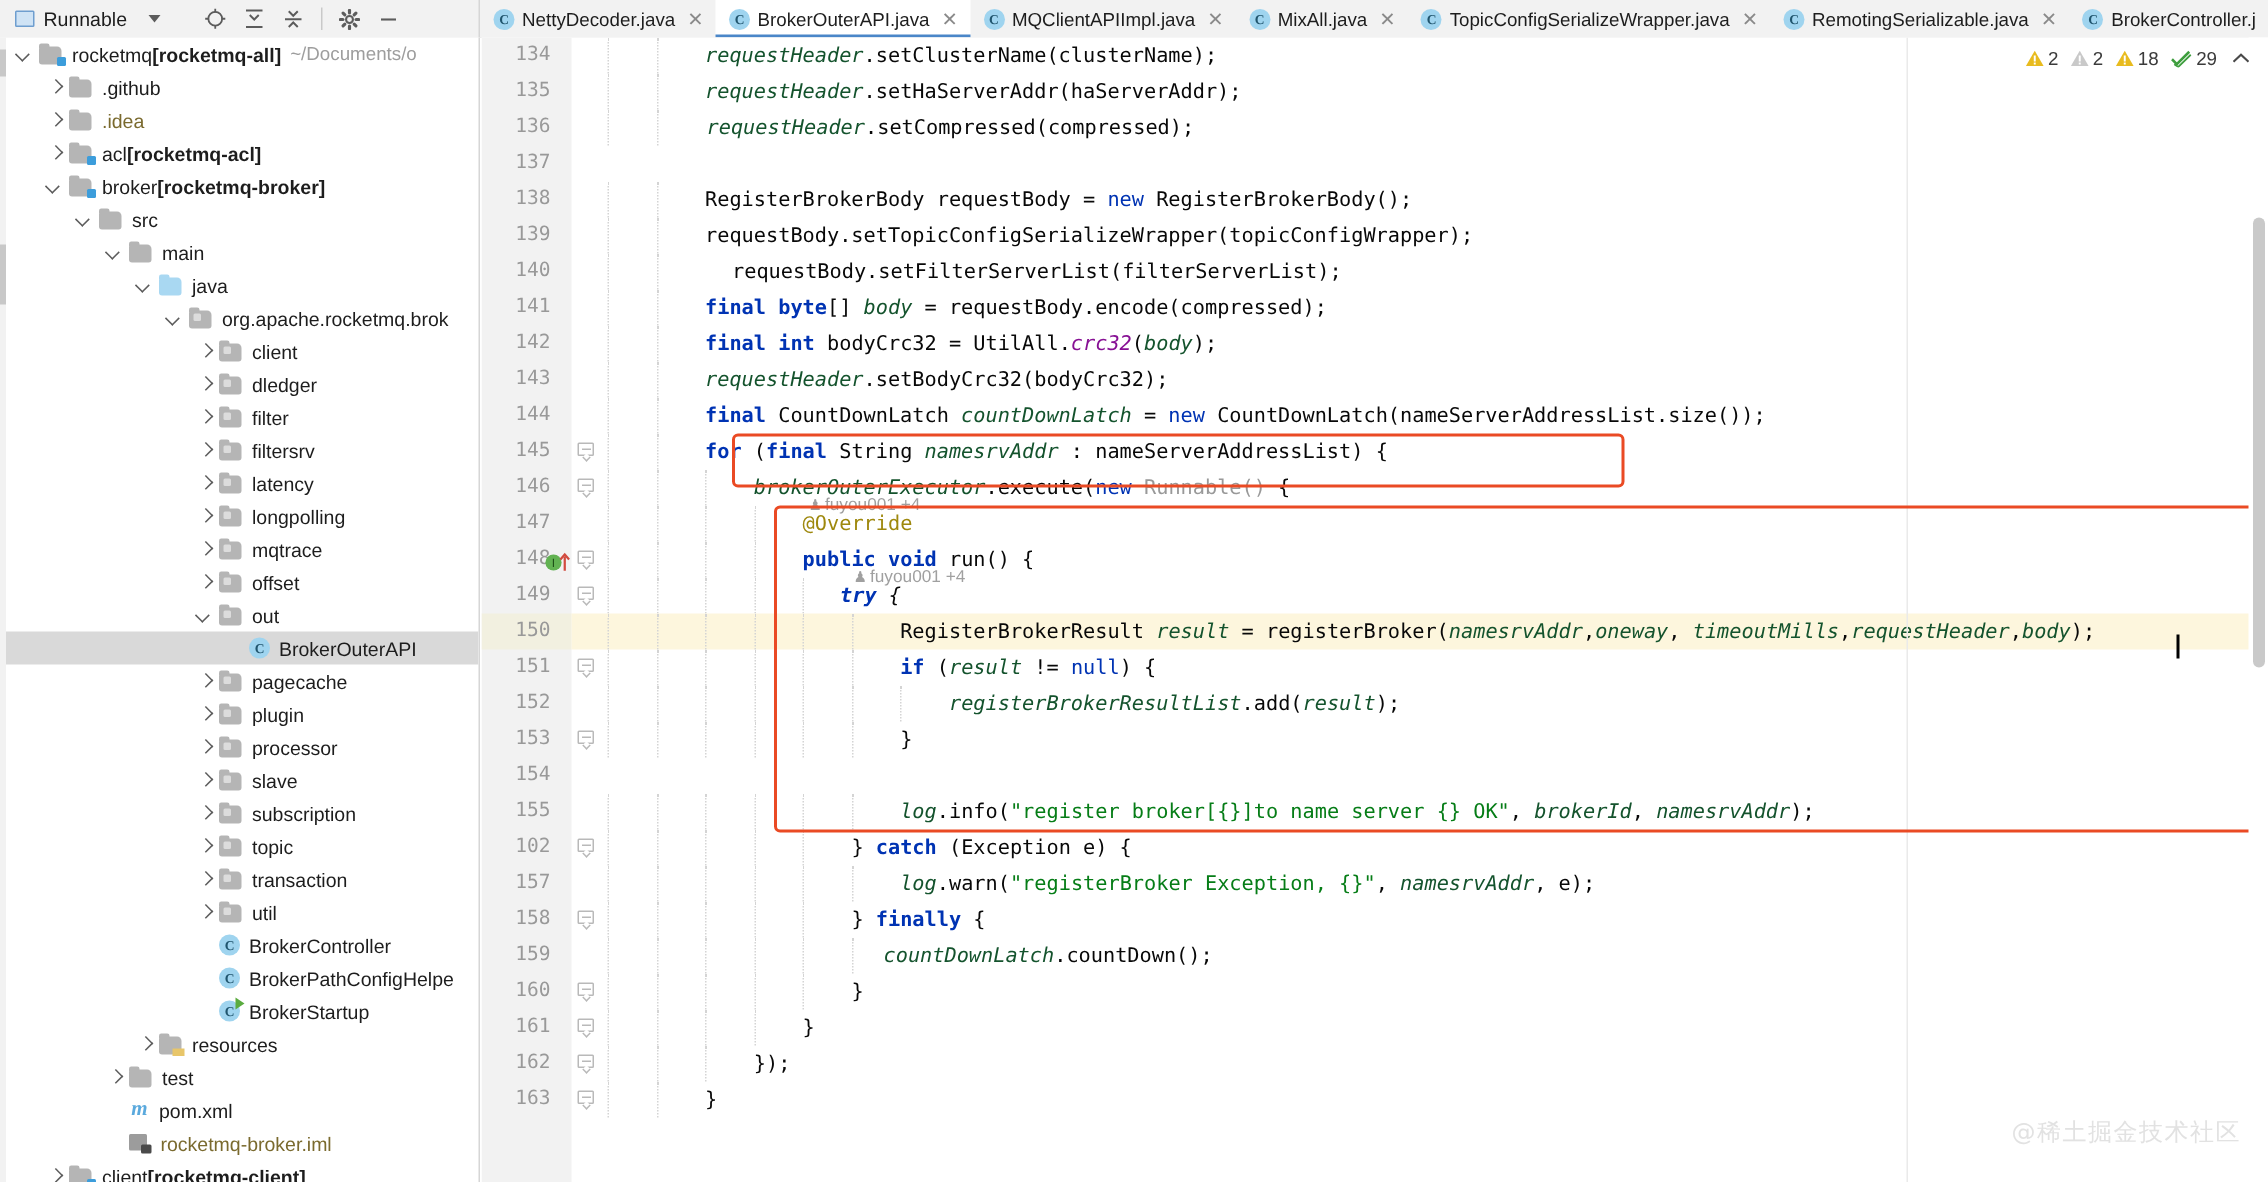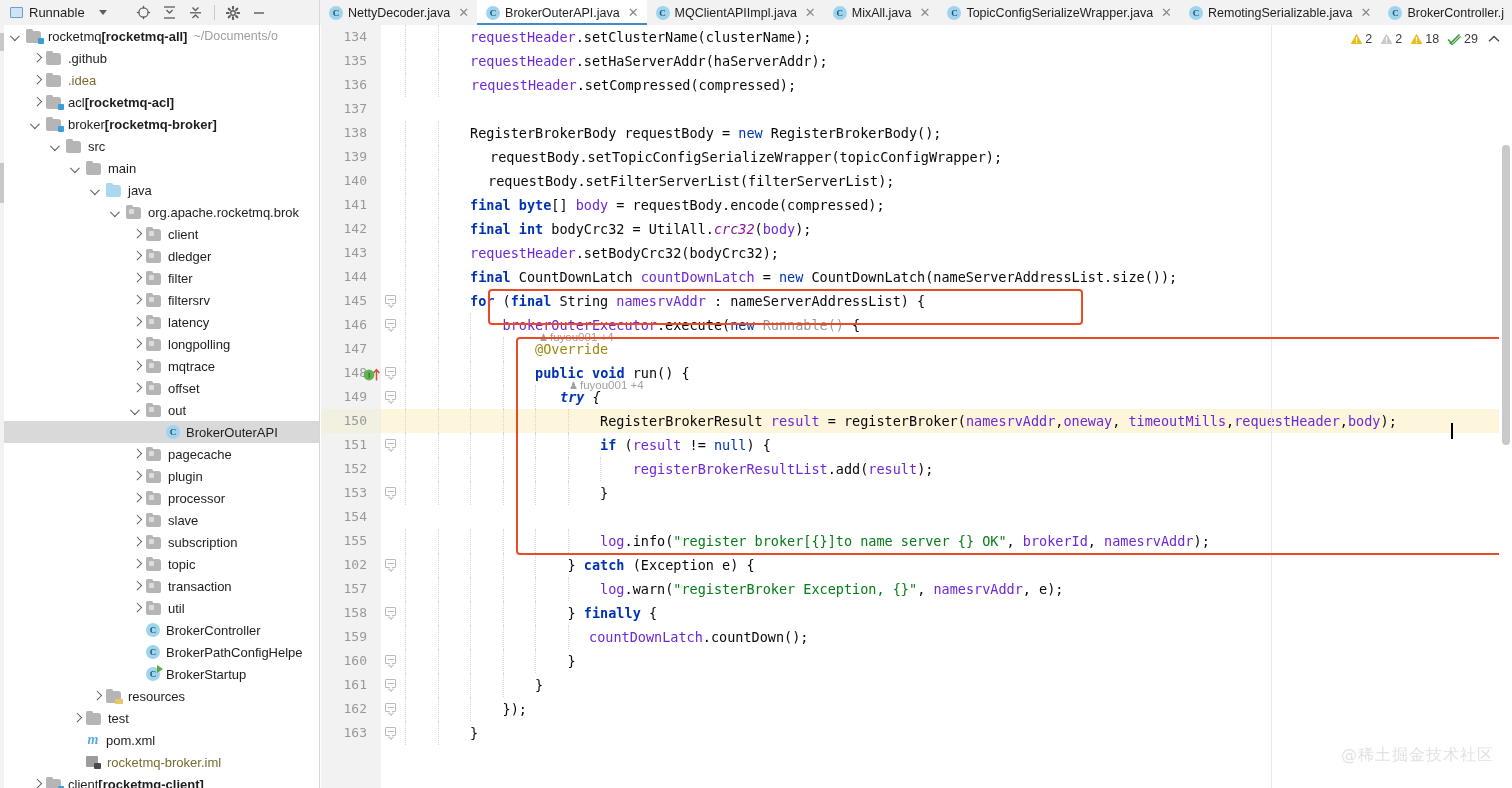--- a/index.html
+++ b/index.html
@@ -170,21 +170,21 @@
     position:absolute; font-family:"Liberation Sans", sans-serif;
     font-size: 11.5px; color: #a0a0a0; line-height: 24px;
   }
   .annot .person { font-size: 10px; margin-right: 2px; }
 
   
   .kw  { color: #0033b3; font-weight: bold; }
   .kw2 { color: #0033b3; }
   .str { color: #067d17; }
   .ann { color: #9e880d; }
-  .fld2{ color: #6d28d9; }
+  .fld2{ color: #14532d; font-style: italic; }
   .stat{ color: #871094; font-style: italic; }
   .gry { color: #999999; }
 
   
   .redbox { position:absolute; border: 2.6px solid #ea4a24; border-radius: 4px; pointer-events:none; }
 
   
   .inspect {
     position: absolute; top: 29px; right: 10px; height: 20px;
     display: flex; align-items: center; gap: 3px;
@@ -638,21 +638,21 @@
         <div class="ln-row">
           <span class="lnum">138</span>
           <span class="indent" style="left:84px;"></span>
           <span class="indent" style="left:116.52000000000001px;"></span>
           <span class="code" style="left:149.04000000000002px;">RegisterBrokerBody requestBody = <span class="kw2">new</span> RegisterBrokerBody();</span>
         </div>
         <div class="ln-row">
           <span class="lnum">139</span>
           <span class="indent" style="left:84px;"></span>
           <span class="indent" style="left:116.52000000000001px;"></span>
-          <span class="code" style="left:149.04000000000002px;margin-left:20px;">requestBody.setTopicConfigSerializeWrapper(topicConfigWrapper);</span>
+          <span class="code" style="left:149.04000000000002px;">requestBody.setTopicConfigSerializeWrapper(topicConfigWrapper);</span>
         </div>
         <div class="ln-row">
           <span class="lnum">140</span>
           <span class="indent" style="left:84px;"></span>
           <span class="indent" style="left:116.52000000000001px;"></span>
           <span class="code" style="left:167px;">requestBody.setFilterServerList(filterServerList);</span>
         </div>
         <div class="ln-row">
           <span class="lnum">141</span>
           <span class="indent" style="left:84px;"></span>

